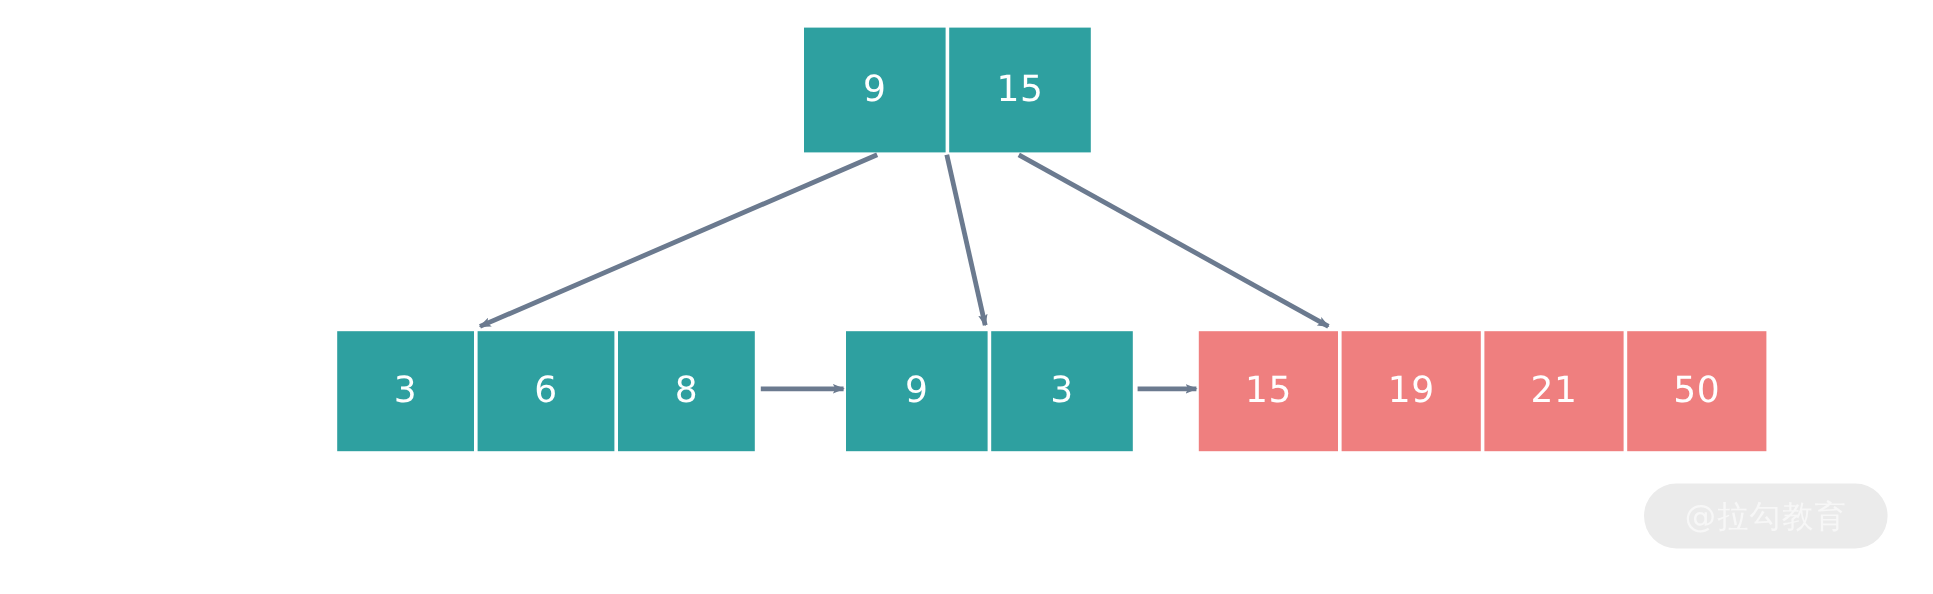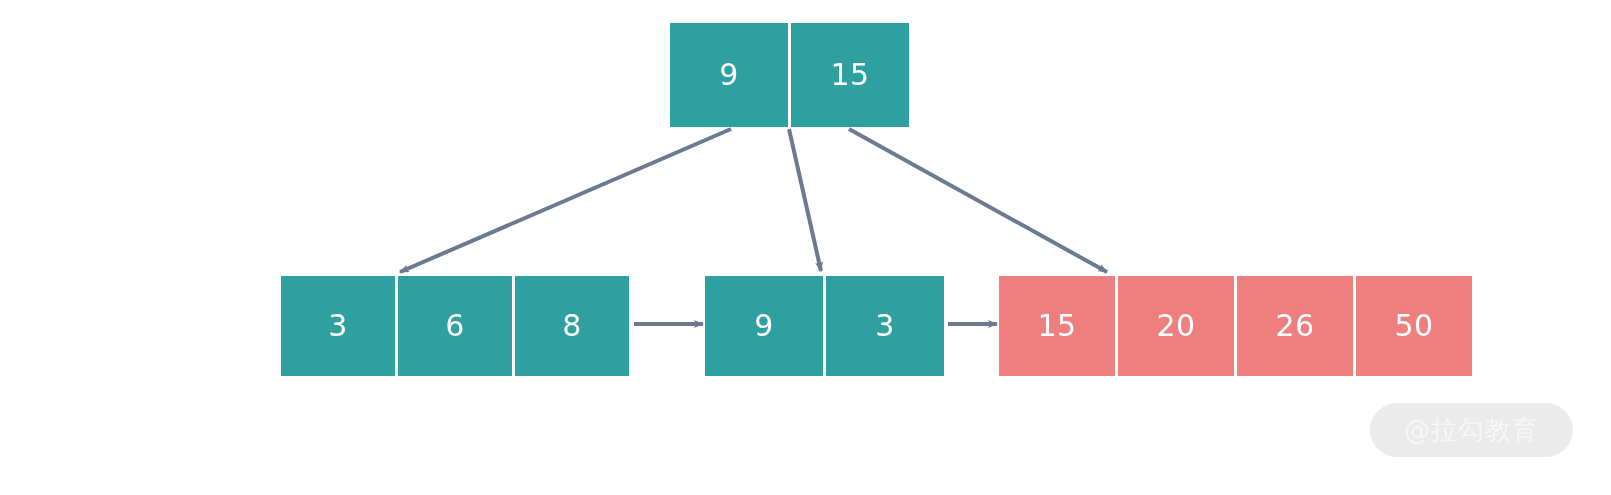--- a/index.html
+++ b/index.html
@@ -137,20 +137,20 @@
     <div class="cell">8</div>
   </div>
 
   <div class="node node-teal" id="node-leaf-2">
     <div class="cell">9</div>
     <div class="cell">3</div>
   </div>
 
   <div class="node node-red" id="node-leaf-3">
     <div class="cell">15</div>
-    <div class="cell">20</div>
-    <div class="cell">26</div>
+    <div class="cell">19</div>
+    <div class="cell">21</div>
     <div class="cell">50</div>
   </div>
 
   <div id="watermark">@拉勾教育</div>
 
 </div>
 
 </body></html>

